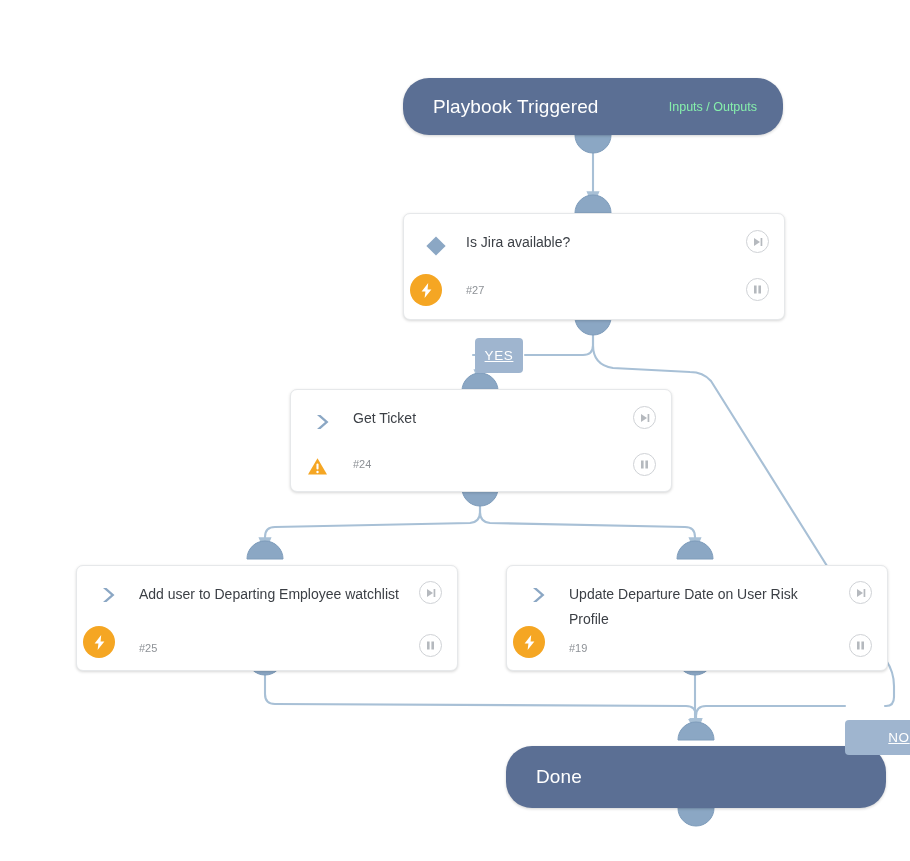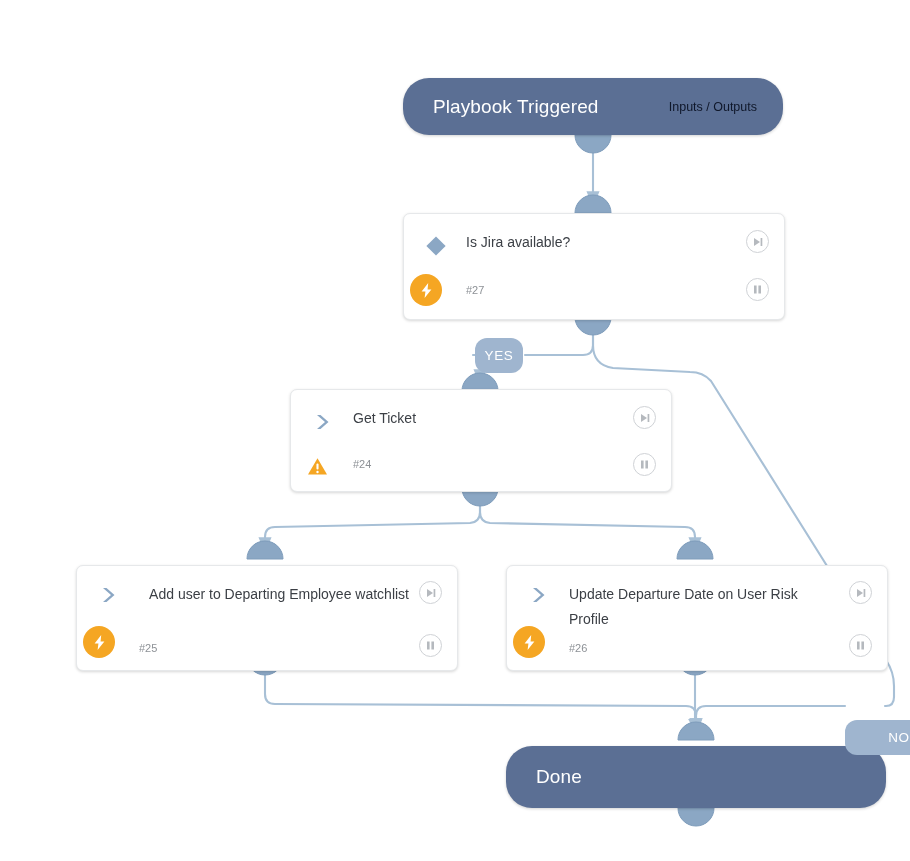--- a/index.html
+++ b/index.html
@@ -43,21 +43,21 @@
   }
   .pill-title {
     color: #ffffff;
     font-size: 19px;
     font-weight: 400;
     margin-left: 30px;
     letter-spacing: 0.1px;
     white-space: nowrap;
   }
   .pill-sub {
-    color: #0f172a;
+    color: #86efac;
     font-size: 12.5px;
     margin-left: auto;
     margin-right: 26px;
     white-space: nowrap;
   }
 
   
   .card-node {
     position: absolute;
     background: #ffffff;
@@ -119,28 +119,29 @@
     box-sizing: border-box;
     display: flex;
     align-items: center;
     justify-content: center;
   }
 
   
   .edge-label {
     position: absolute;
     background: #9fb5cf;
-    border-radius: 12px;
+    border-radius: 4px;
     color: #ffffff;
     font-size: 13.5px;
     letter-spacing: 0.6px;
     display: flex;
     align-items: center;
     justify-content: center;
     z-index: 5;
+    text-decoration: underline;
   }
 </style>
 </head>
 <body>
 
 <div id="canvas">
 
   <svg id="edges" viewBox="0 0 910 861" width="910" height="861">
     <defs>
       <marker id="arw" viewBox="0 0 12 10" refX="10.5" refY="5" markerWidth="7.5" markerHeight="6.5" orient="auto-start-reverse">
@@ -259,21 +260,21 @@
       </svg>
     </span>
   </div>
 
   <div class="card-node" style="left:76px; top:565px; width:380px; height:104px;">
     <span class="card-icon" style="top:14px;">
       <svg width="30" height="30" viewBox="0 0 30 30">
         <path d="M9,8 L17,15 L9,22 L12.5,22 L20.5,15 L12.5,8 z" fill="#8ba7c4"></path>
       </svg>
     </span>
-    <div class="card-title" style="right:48px;text-align:right;">Add user to Departing Employee watchlist</div>
+    <div class="card-title" style="right:48px;">Add user to Departing Employee watchlist</div>
     <span class="card-id" style="top:76px;">#25</span>
     <span class="ctrl" style="top:15px;">
       <svg width="12" height="12" viewBox="0 0 12 12">
         <path d="M2,2 L8,6 L2,10 z" fill="#b5b9be"></path>
         <rect x="8.6" y="2" width="1.7" height="8" fill="#b5b9be"></rect>
       </svg>
     </span>
     <span class="ctrl" style="top:68px;">
       <svg width="11" height="11" viewBox="0 0 11 11">
         <rect x="2" y="1.5" width="2.6" height="8" fill="#b5b9be"></rect>
@@ -287,21 +288,21 @@
     </svg>
   </span>
 
   <div class="card-node" style="left:506px; top:565px; width:380px; height:104px;">
     <span class="card-icon" style="top:14px;">
       <svg width="30" height="30" viewBox="0 0 30 30">
         <path d="M9,8 L17,15 L9,22 L12.5,22 L20.5,15 L12.5,8 z" fill="#8ba7c4"></path>
       </svg>
     </span>
     <div class="card-title" style="right:56px;">Update Departure Date on User Risk Profile</div>
-    <span class="card-id" style="top:76px;">#26</span>
+    <span class="card-id" style="top:76px;">#19</span>
     <span class="ctrl" style="top:15px;">
       <svg width="12" height="12" viewBox="0 0 12 12">
         <path d="M2,2 L8,6 L2,10 z" fill="#b5b9be"></path>
         <rect x="8.6" y="2" width="1.7" height="8" fill="#b5b9be"></rect>
       </svg>
     </span>
     <span class="ctrl" style="top:68px;">
       <svg width="11" height="11" viewBox="0 0 11 11">
         <rect x="2" y="1.5" width="2.6" height="8" fill="#b5b9be"></rect>
         <rect x="6.4" y="1.5" width="2.6" height="8" fill="#b5b9be"></rect>

